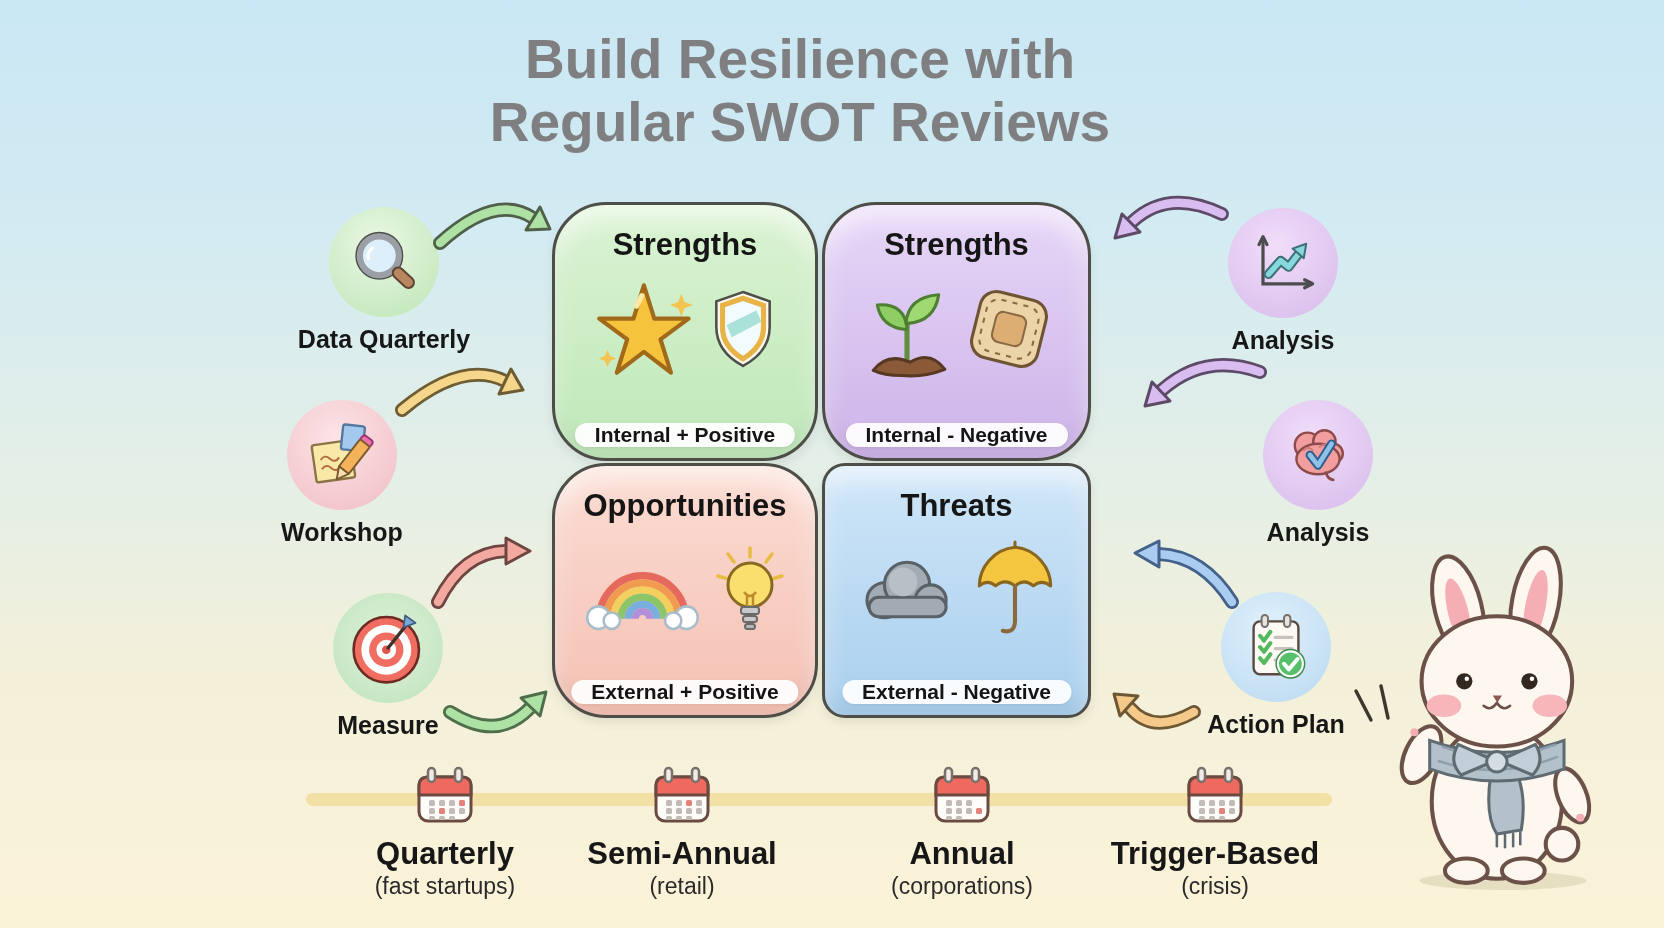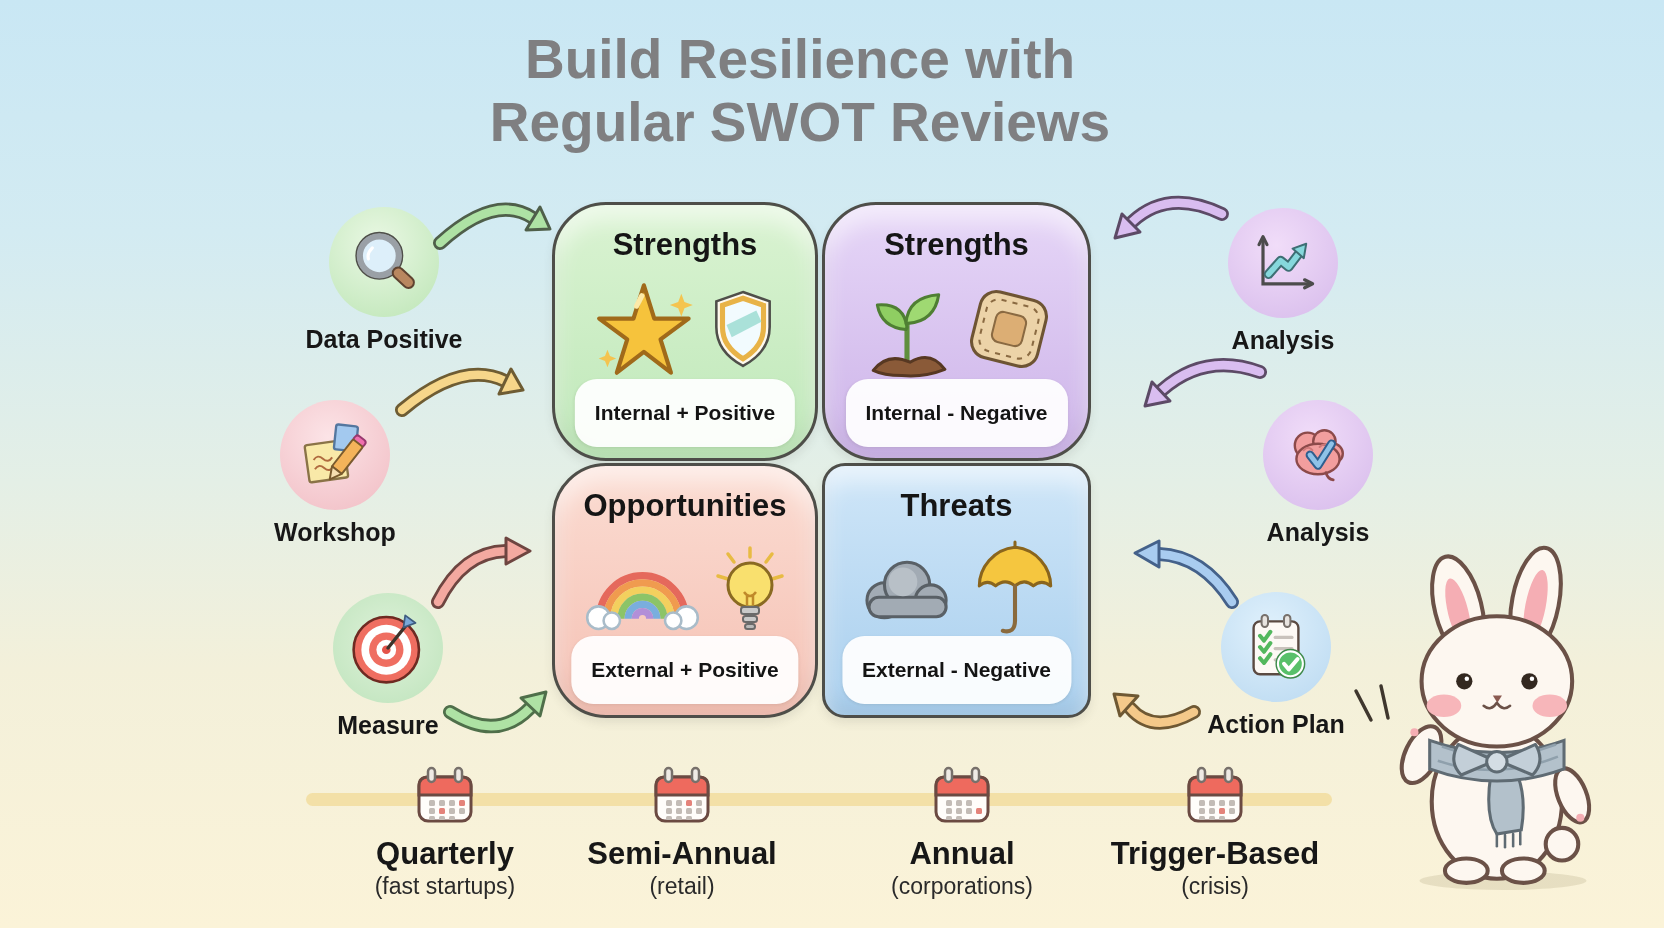--- a/index.html
+++ b/index.html
@@ -17,21 +17,21 @@
     box-shadow:inset 0 16px 22px rgba(255,255,255,.55), inset 0 -12px 18px rgba(0,0,0,.05), 0 5px 10px rgba(70,70,60,.10);
   }
   .card.strengths{background:linear-gradient(180deg,#daf3d2,#bfe8b9);}
   .card.weaknesses{background:linear-gradient(180deg,#e6d6f7,#cdb4e9);}
   .card.opportunities{background:linear-gradient(180deg,#fbdcd2,#f5c1b4);}
   .card.threats{background:linear-gradient(180deg,#cfe6f8,#a9cfee);border-radius:23px;}
   .card-name{margin-top:22px;text-align:center;font-weight:bold;font-size:31px;color:#151515;}
   .card-icons{display:flex;justify-content:center;align-items:center;gap:12px;height:124px;margin-top:4px;}
   .pill{
     position:absolute;left:50%;transform:translateX(-50%);bottom:11px;
-    background:rgba(255,255,255,.93);border-radius:22px;padding:22px 20px;
+    background:rgba(255,255,255,.93);border-radius:22px;padding:0 20px;
     font-weight:bold;font-size:21px;color:#141414;white-space:nowrap;
     box-shadow:0 1px 3px rgba(60,60,40,.10);
   }
   .step{position:absolute;width:260px;display:flex;flex-direction:column;align-items:center;}
   .step-circle{width:110px;height:110px;border-radius:50%;display:flex;align-items:center;justify-content:center;}
   .c-green{background:radial-gradient(circle at 44% 34%,#eaf8e4,#c6e9bf 78%);}
   .c-pink{background:radial-gradient(circle at 44% 34%,#fce4e7,#f3c5cb 78%);}
   .c-mint{background:radial-gradient(circle at 50% 45%,#dff2da,#c4e6c1 80%);}
   .c-purple{background:radial-gradient(circle at 44% 34%,#f1ddf9,#dcc2ee 78%);}
   .c-blue{background:radial-gradient(circle at 44% 34%,#e0f1fc,#c2def3 78%);}
@@ -168,24 +168,24 @@
     <div class="step-circle c-green">
       <svg width="78" height="78" viewBox="0 0 100 100">
         <circle cx="44" cy="42" r="29.5" fill="none" stroke="#4f4f4a" stroke-width="2.5"></circle>
         <circle cx="44" cy="42" r="25" fill="#ddeffa" stroke="#9aa0a6" stroke-width="8"></circle>
         <path d="M35,32 q-7,7 -5,14" stroke="#ffffff" stroke-width="4" fill="none" stroke-linecap="round"></path>
         <g transform="rotate(43 66 62)">
           <rect x="62" y="55" width="32" height="14" rx="7" fill="#b9875f" stroke="#5f4330" stroke-width="2.5"></rect>
         </g>
       </svg>
     </div>
-    <div class="step-label">Data Positive</div>
-  </div>
-
-  <div class="step" style="left:205px;top:400px;">
+    <div class="step-label">Data Quarterly</div>
+  </div>
+
+  <div class="step" style="left:212px;top:400px;">
     <div class="step-circle c-pink">
       <svg width="78" height="78" viewBox="0 0 100 100">
         <g transform="rotate(-8 40 58)">
           <rect x="14" y="34" width="50" height="48" rx="3" fill="#f9e9a8" stroke="#8a7347" stroke-width="3"></rect>
           <path d="M23,54 q6,-7 12,0 t12,0" fill="none" stroke="#b06a3f" stroke-width="2.5"></path>
           <path d="M23,66 q6,-7 12,0 t12,0" fill="none" stroke="#b06a3f" stroke-width="2.5"></path>
         </g>
         <rect x="50" y="12" width="28" height="32" rx="3" transform="rotate(6 64 28)" fill="#a3c9ef" stroke="#54779f" stroke-width="3"></rect>
         <g transform="rotate(38 66 52)">
           <rect x="58" y="22" width="16" height="10" rx="4" fill="#ef6fae" stroke="#99386f" stroke-width="2.5"></rect>

